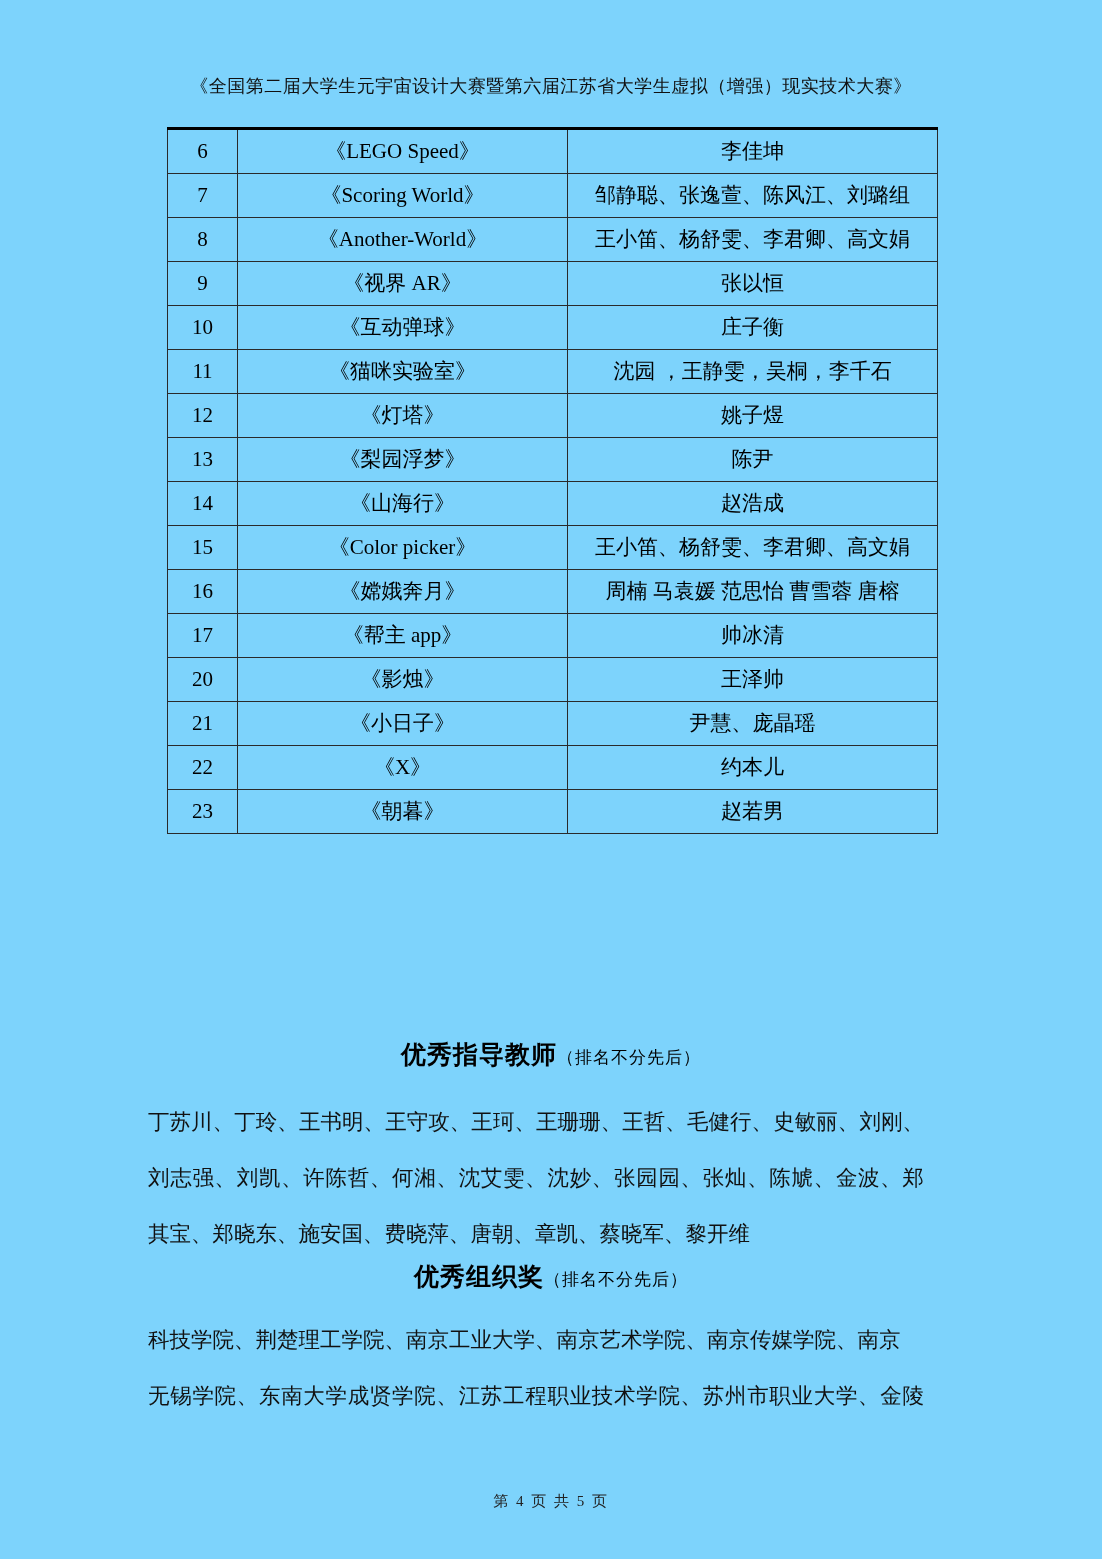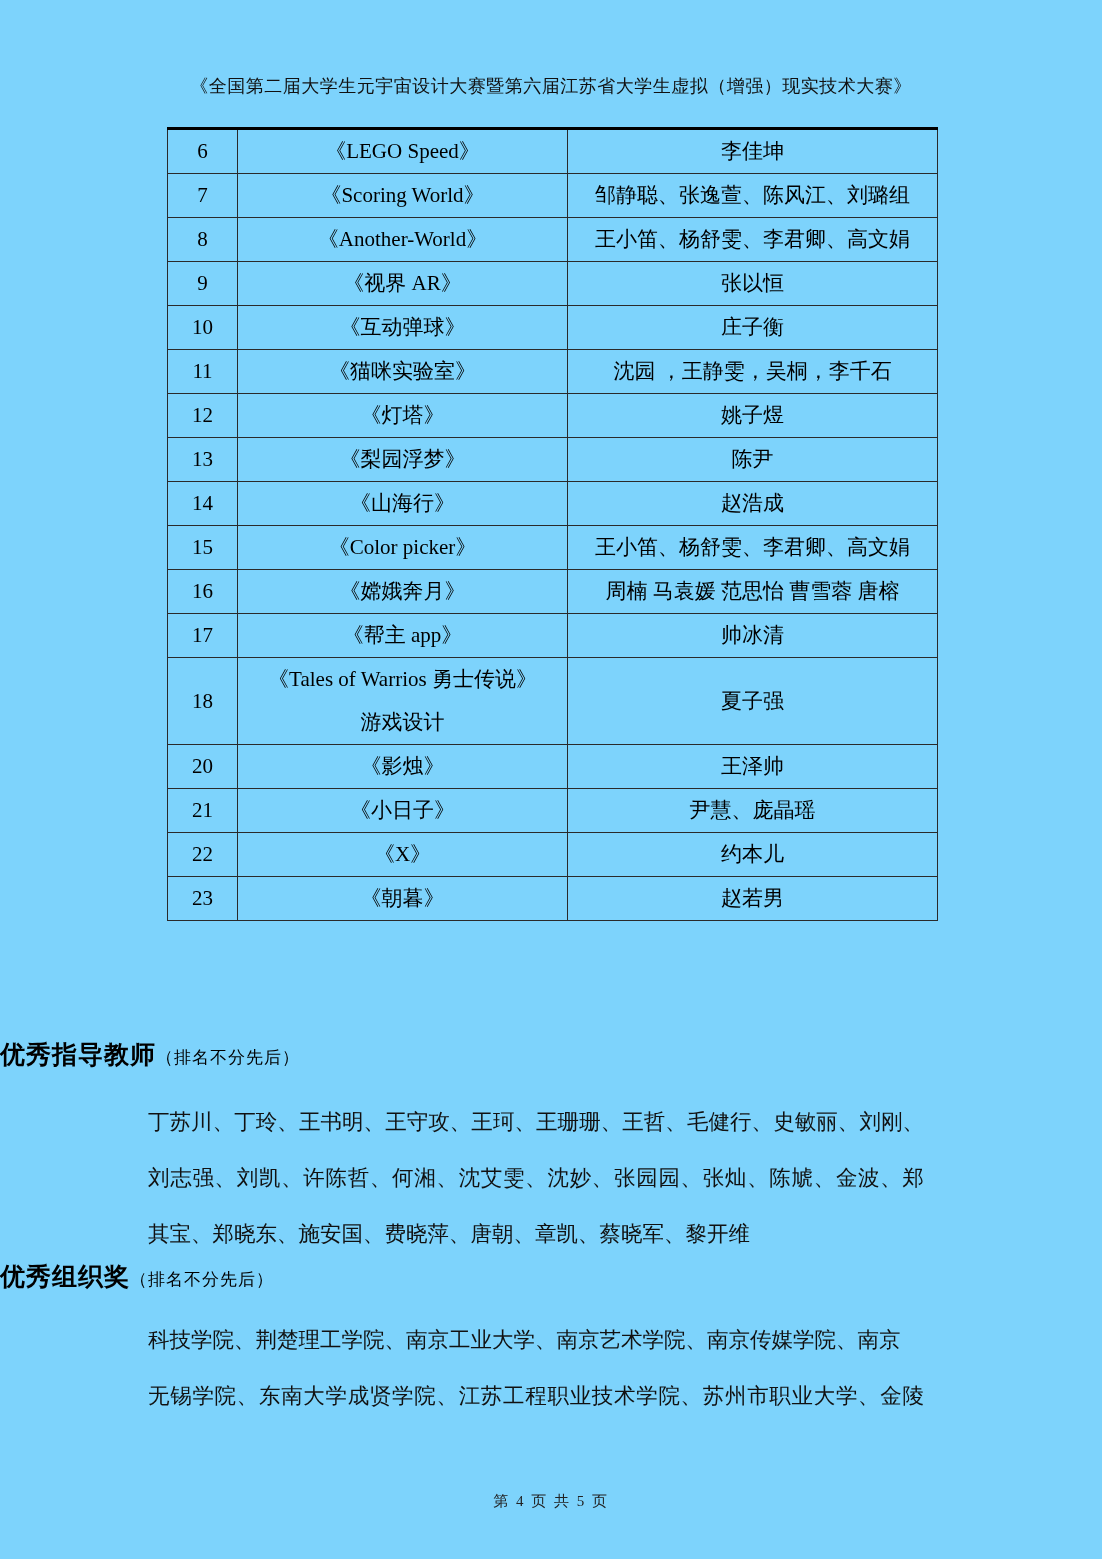--- a/index.html
+++ b/index.html
@@ -23,21 +23,21 @@
   }
   table.award-table td{
     border:1px solid #2a2a2a;
     text-align:center;vertical-align:middle;
     font-size:21px;line-height:42.5px;
     padding:0;overflow:hidden;white-space:nowrap;
   }
   td.col-no{font-size:22px;}
   .cell-line{line-height:43px;}
   .section-heading{
-    position:absolute;left:0;width:100%;text-align:left;
+    position:absolute;left:0;width:100%;text-align:center;
     white-space:nowrap;
   }
   .h-main{font-size:25px;font-weight:bold;letter-spacing:1px;}
   .h-note{font-size:17px;font-weight:normal;letter-spacing:1px;}
   .para{
     position:absolute;left:148px;width:776px;
     font-size:21.5px;color:#111;
   }
   .jline{
     height:56px;line-height:56px;
@@ -143,28 +143,20 @@
           <td>周楠 马袁媛 范思怡 曹雪蓉 唐榕</td>
         </tr>
         <tr>
           <td class="col-no">17</td>
           <td>
             <div class="cell-line">《帮主 app》</div>
           </td>
           <td>帅冰清</td>
         </tr>
         <tr>
-          <td class="col-no">18</td>
-          <td>
-            <div class="cell-line">《Tales of Warrios 勇士传说》</div>
-            <div class="cell-line">游戏设计</div>
-          </td>
-          <td>夏子强</td>
-        </tr>
-        <tr>
           <td class="col-no">20</td>
           <td>
             <div class="cell-line">《影烛》</div>
           </td>
           <td>王泽帅</td>
         </tr>
         <tr>
           <td class="col-no">21</td>
           <td>
             <div class="cell-line">《小日子》</div>

